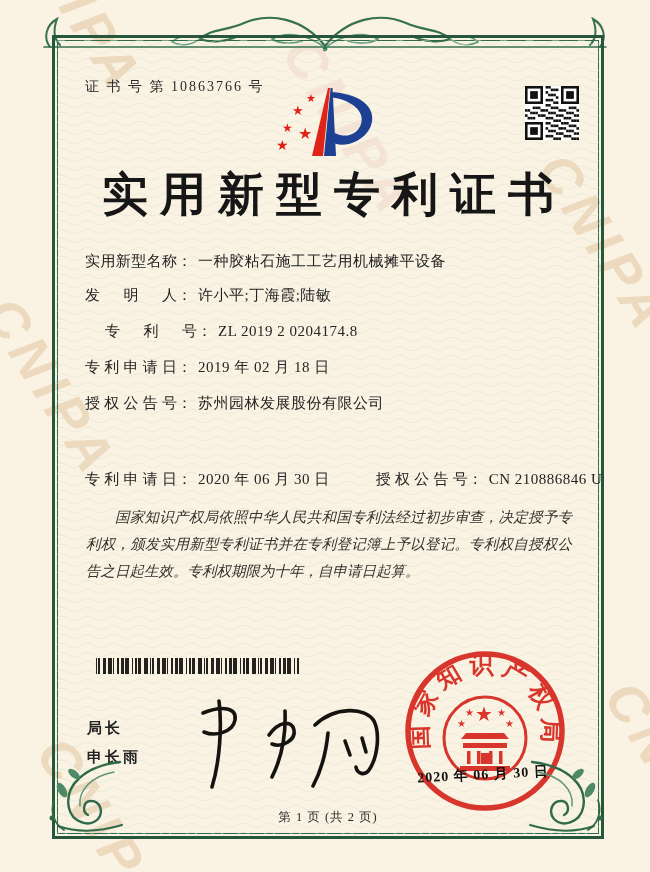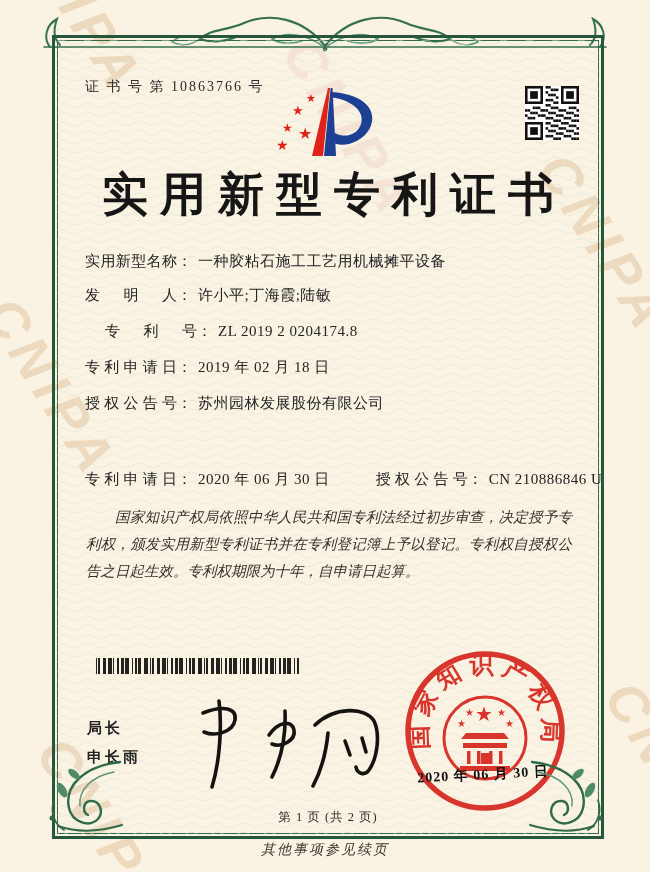--- a/index.html
+++ b/index.html
@@ -366,14 +366,13 @@
       <path d="M76,6 C40,10 20,30 25,52 C28,66 45,72 54,63 C60,56 56,44 46,45 C39,46 38,56 44,59" stroke-width="2.4"></path>
       <path d="M70,16 C48,20 34,34 36,50" stroke-width="1.5" stroke="#5d9577"></path>
       <path d="M14,70 C34,77 58,75 78,69" stroke-width="2"></path>
       <path d="M10,44 C6,56 10,68 20,74" stroke-width="1.8"></path>
       <ellipse cx="18" cy="34" rx="4" ry="8" transform="rotate(-30 18 34)" fill="#4f8a68" stroke="none"></ellipse>
       <ellipse cx="30" cy="18" rx="3.5" ry="7" transform="rotate(-50 30 18)" fill="#4f8a68" stroke="none"></ellipse>
       <circle cx="8" cy="62" r="2.5" fill="#2f6b49" stroke="none"></circle>
     </g>
   </svg>
 
-  <div class="footer-note">其他事项参见续页</div>
 </div>
 
 </body></html>

